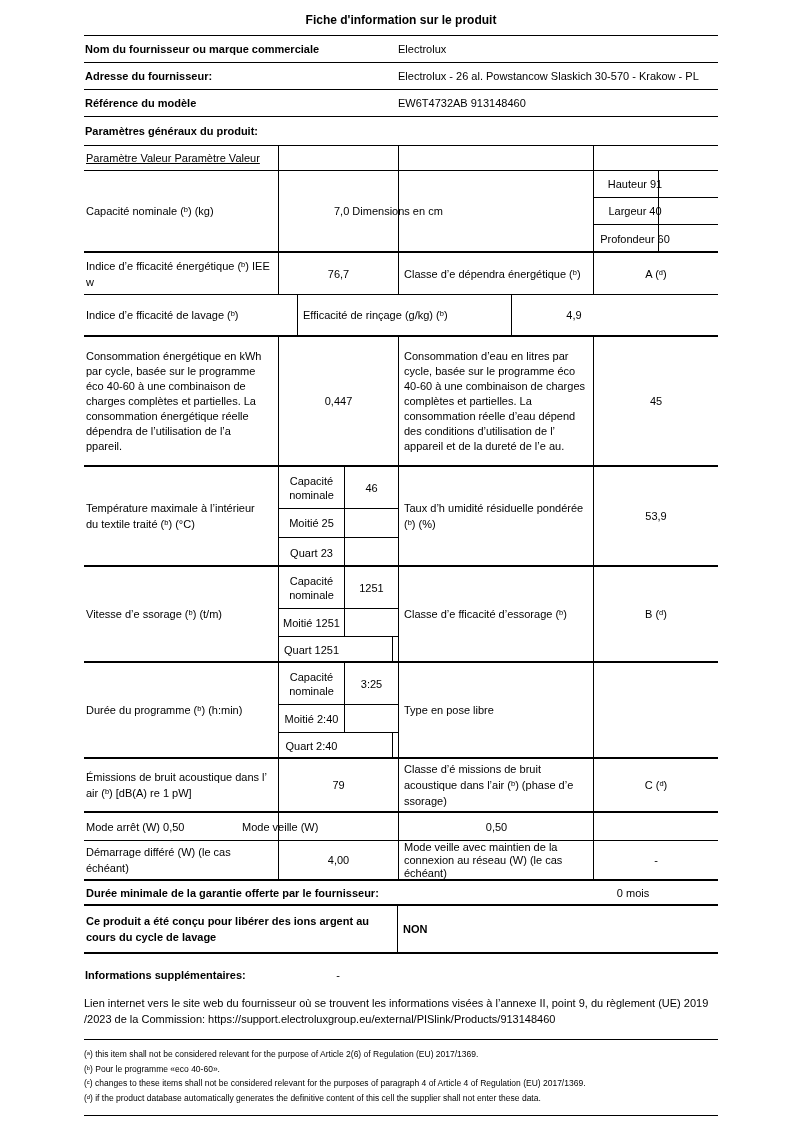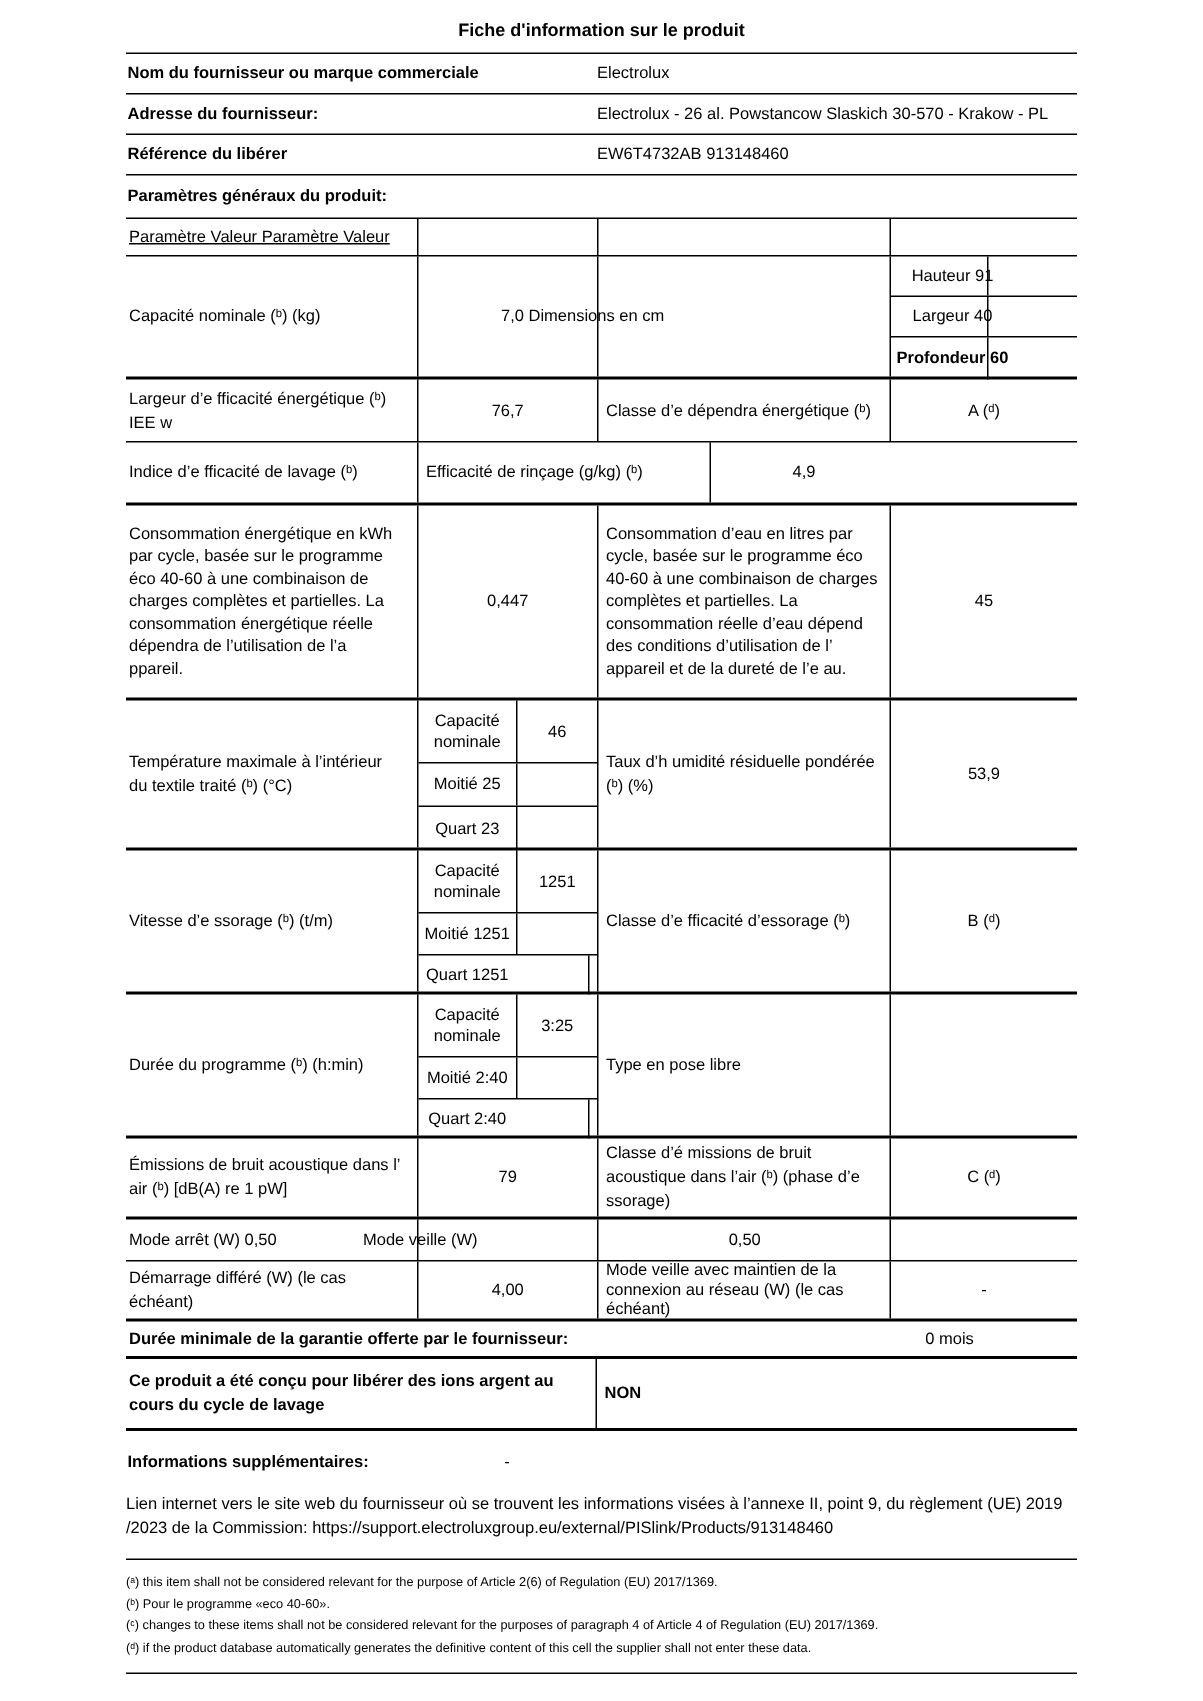--- a/index.html
+++ b/index.html
@@ -24,25 +24,25 @@
   .c3{width:195px;border-left:1px solid #000;padding:2px 4px 2px 5px;display:flex;align-items:center;}
   .c4{width:125px;border-left:1px solid #000;display:flex;align-items:center;justify-content:center;text-align:center;}
 
   .r-header{height:25px;text-decoration:underline;}
   .r-header .c1{white-space:nowrap;}
   .r-capacity{height:82px;}
   .c2.cap-val{justify-content:flex-start;padding-left:55px;white-space:nowrap;overflow:visible;}
   .c4.dims{display:block;padding:0;}
   .drow{height:27px;border-bottom:1px solid #000;display:flex;align-items:center;justify-content:center;
         position:relative;padding-right:42px;white-space:nowrap;}
-  .drow:last-child{border-bottom:none;height:28px;font-weight:bold;}
+  .drow:last-child{border-bottom:none;height:28px;}
   .dline{position:absolute;left:64px;top:0;bottom:0;width:1px;background:#000;}
 
   .r-iee{height:42px;}
-  .r-wash{height:42px;}
+  .r-wash{height:42px;gap:19px;}
   .r-consumption{height:130px;line-height:15px;}
   .r-temp{height:100px;}
   .r-spin{height:96px;}
   .r-duration{height:96px;}
   .r-noise{height:54px;}
   .r-standby{height:28px;}
   .r-delay{height:40px;}
   .r-delay .c3{line-height:13px;}
   .r-warranty{height:25px;}
   .r-silver{height:48px;}
@@ -79,21 +79,21 @@
 
     <div class="inforow">
       <div class="lbl">Nom du fournisseur ou marque commerciale</div>
       <div class="val">Electrolux</div>
     </div>
     <div class="inforow">
       <div class="lbl">Adresse du fournisseur:</div>
       <div class="val">Electrolux - 26 al. Powstancow Slaskich 30-570 - Krakow - PL</div>
     </div>
     <div class="inforow">
-      <div class="lbl">Référence du libérer</div>
+      <div class="lbl">Référence du modèle</div>
       <div class="val">EW6T4732AB 913148460</div>
     </div>
 
     <div class="secheading">Paramètres généraux du produit:</div>
 
     <div class="tbl">
 
       <div class="trow thin r-header">
         <div class="c1">Paramètre Valeur Paramètre Valeur</div>
         <div class="c2"></div>
@@ -115,21 +115,21 @@
             <span class="dline"></span>
           </div>
           <div class="drow">
             <span>Profondeur 60</span>
             <span class="dline"></span>
           </div>
         </div>
       </div>
 
       <div class="trow thin r-iee">
-        <div class="c1">Largeur d’e fficacité énergétique (ᵇ) IEE w</div>
+        <div class="c1">Indice d’e fficacité énergétique (ᵇ) IEE w</div>
         <div class="c2">76,7</div>
         <div class="c3">Classe d’e dépendra énergétique (ᵇ)</div>
         <div class="c4">A (ᵈ)</div>
       </div>
 
       <div class="trow r-wash">
         <div class="c1">Indice d’e fficacité de lavage (ᵇ)</div>
         <div class="c3">Efficacité de rinçage (g/kg) (ᵇ)</div>
         <div class="c4">4,9</div>
       </div>

